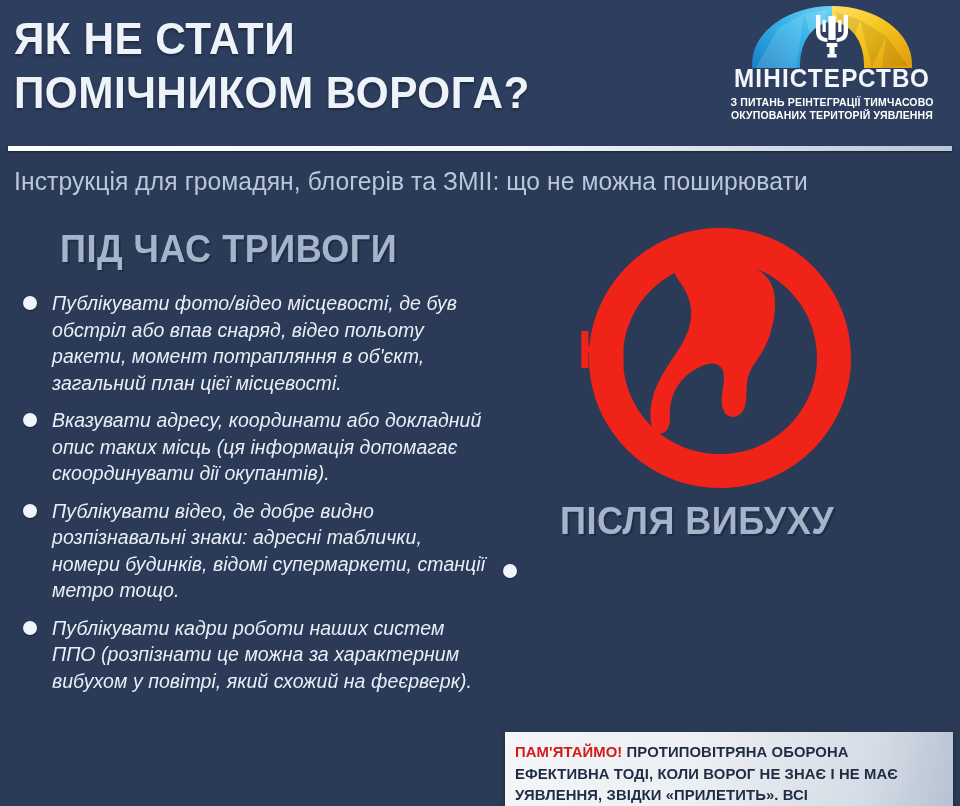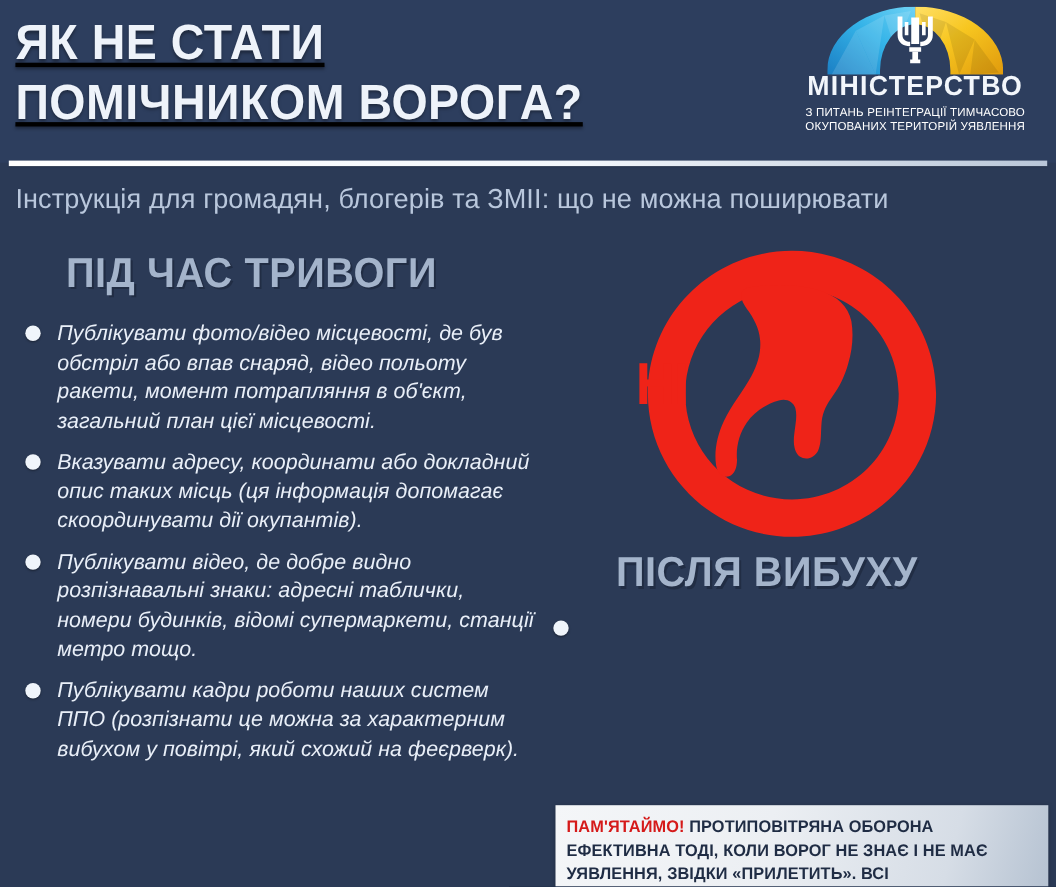--- a/index.html
+++ b/index.html
@@ -26,21 +26,20 @@
     width: 960px;
     height: 148px;
     background: #2d3e5e;
     box-sizing: border-box;
   }
   .title-block {
     position: absolute;
     left: 14px;
     top: 12px;
     width: 660px;
-    text-decoration: underline;
   }
   .title-line {
     color: #eef3fa;
     font-weight: bold;
     font-size: 45px;
     line-height: 54px;
     letter-spacing: 0.5px;
     font-stretch: condensed;
     transform: scaleX(0.94);
     transform-origin: left center;
@@ -78,21 +77,21 @@
     transform: scaleX(0.97);
   }
   .logo-sub {
     position: absolute;
     left: 0;
     top: 92px;
     width: 232px;
     text-align: center;
     color: #ffffff;
     font-size: 10.5px;
-    font-weight: normal;
+    font-weight: bold;
     line-height: 13px;
     letter-spacing: 0.15px;
   }
 
   
   .divider {
     position: absolute;
     left: 8px;
     top: 146px;
     width: 944px;

